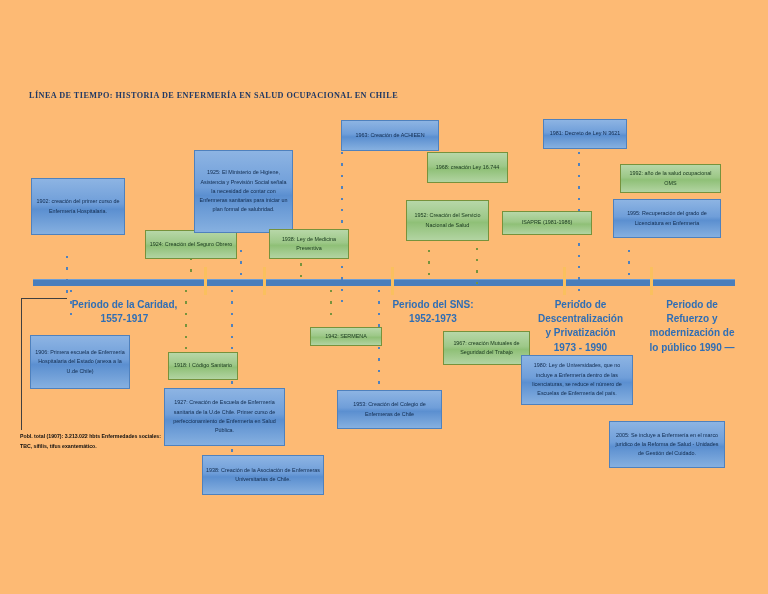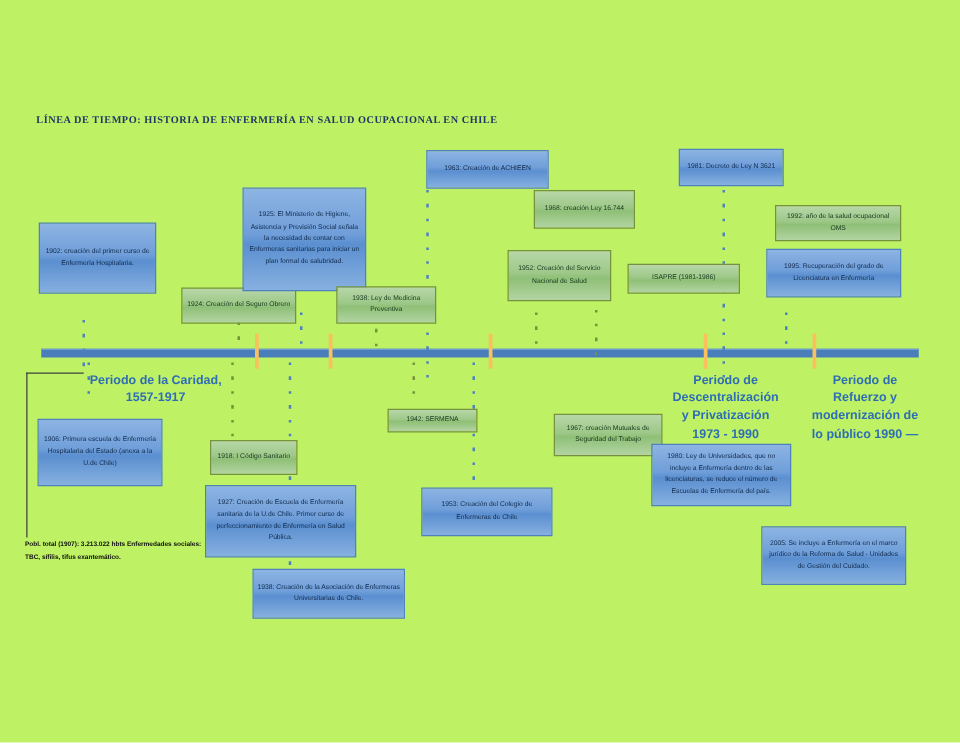--- a/index.html
+++ b/index.html
@@ -7,21 +7,21 @@
     padding: 0;
     background: #ffffff;
   }
   body {
     font-family: "Liberation Sans", sans-serif;
   }
   #canvas {
     position: relative;
     width: 768px;
     height: 594px;
-    background: #bef264;
+    background: #fdba74;
     overflow: hidden;
   }
   
   #title {
     position: absolute;
     left: 29px;
     top: 91px;
     font-family: "Liberation Serif", serif;
     font-size: 8.2px;
     font-weight: bold;
@@ -310,19 +310,20 @@
       <span>1992: año de la salud ocupacional OMS</span>
     </div>
   <div class="box blue" style="left:613px; top:199px; width:108px; height:39px">
       <span>1995: Recuperación del grado de Licenciatura en Enfermería</span>
     </div>
   <div class="box blue" style="left:609px; top:421px; width:116px; height:47px">
       <span>2005: Se incluye a Enfermería en el marco jurídico de la Reforma de Salud - Unidades de Gestión del Cuidado.</span>
     </div>
 
   <div class="period" style="left:62px;  top:298px; width:125px"><span>Periodo de la  Caridad,<br>1557-1917</span></div>
+  <div class="period" style="left:383px; top:298px; width:100px"><span>Periodo del SNS:<br>1952-1973</span></div>
   <div class="period" style="left:528px; top:298px; width:105px"><span>Periodo de<br>Descentralización<br>y Privatización<br>1973 - 1990</span></div>
   <div class="period" style="left:643px; top:298px; width:98px"><span>Periodo de<br>Refuerzo y<br>modernización de<br>lo público 1990 —</span></div>
 
   <div id="bracket"></div>
   <div id="footnote">Pobl. total (1907): 3.213.022 hbts Enfermedades sociales: TBC, sífilis, tifus exantemático.</div>
 
 </div>
 
 </body></html>

